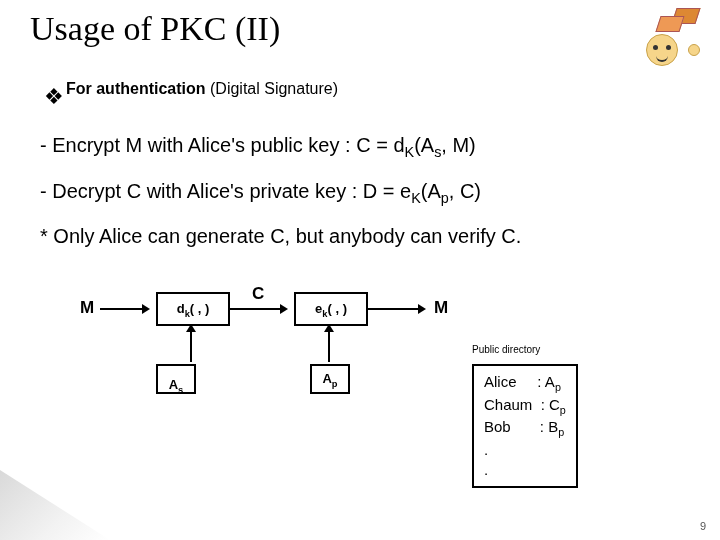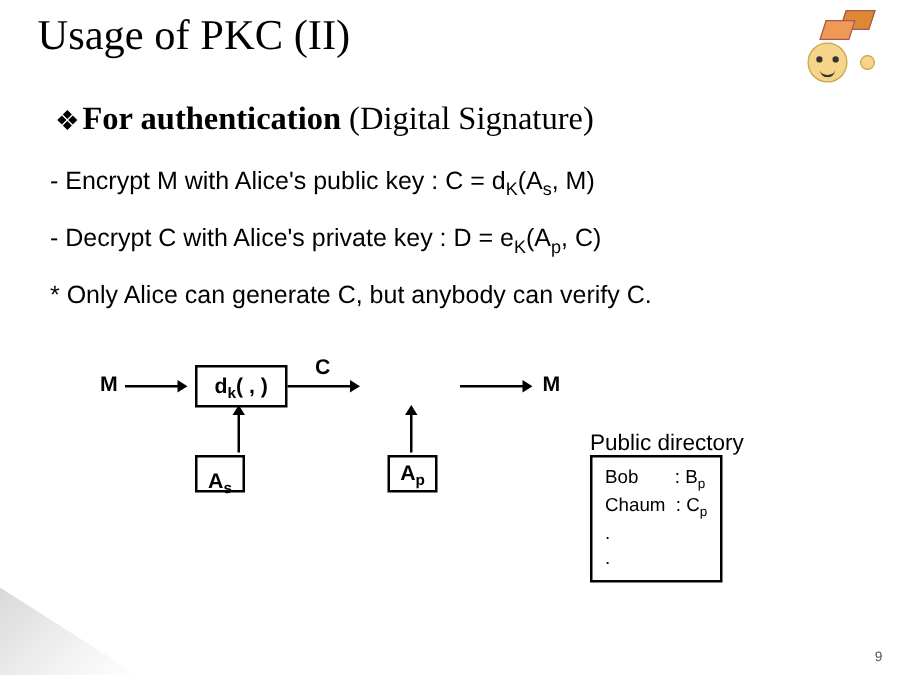--- a/index.html
+++ b/index.html
@@ -1,34 +1,34 @@
 <!DOCTYPE html>
 <html><head>
 <meta charset="utf-8">
 <style>
   html,body{margin:0;padding:0;width:720px;height:540px;background:#fff;font-family:Arial,Helvetica,sans-serif;color:#000;position:relative;overflow:hidden}
   .title{position:absolute;left:30px;top:10px;font-family:Georgia,'Times New Roman',serif;font-weight:normal;font-size:34px}
-  .subtitle{position:absolute;left:66px;top:80px;font-family:Liberation Serif, serif;font-size:26px}
+  .subtitle{position:absolute;left:66px;top:80px;font-family:Liberation Sans, sans-serif;font-size:16px}
   .subtitle .lead{font-weight:bold}
   .bullet-mark{position:absolute;left:44px;top:84px;font-family:Arial;font-size:22px}
   .line{position:absolute;left:40px;font-size:20px;font-family:Arial}
   .line1{top:134px}
   .line2{top:180px}
   .line3{top:225px}
   .sub{font-size:.72em;vertical-align:sub}
   .supcap{font-size:.72em;vertical-align:sub}
   
   .dia{position:absolute;left:80px;top:290px;width:460px;height:130px}
   .lbl{position:absolute;font-size:17px;font-weight:bold;font-family:Arial}
-  .box{position:absolute;border:2px solid #000;background:#fff;text-align:center;font-size:17px;font-weight:bold;line-height:30px;height:30px}
+  .box{position:absolute;border:2px solid #000;background:#fff;text-align:center;font-size:13px;font-weight:bold;line-height:30px;height:30px}
   .arrow{position:absolute;height:2px;background:#000}
   .arrow::after{content:"";position:absolute;right:-2px;top:-4px;border-left:8px solid #000;border-top:5px solid transparent;border-bottom:5px solid transparent}
   .varrow{position:absolute;width:2px;background:#000}
   .varrow::after{content:"";position:absolute;left:-4px;top:-2px;border-bottom:8px solid #000;border-left:5px solid transparent;border-right:5px solid transparent}
-  .dirlabel{position:absolute;font-size:18px;font-family:Arial}
+  .dirlabel{position:absolute;font-size:10px;font-family:Arial}
   .dirbox{position:absolute;border:2px solid #000;padding:6px 10px 6px 10px;font-size:15px;font-family:Arial;line-height:1.35}
   .dirrow{white-space:pre}
   .pagenum{position:absolute;right:14px;bottom:8px;font-size:11px;color:#555}
   
   .decor{position:absolute;right:18px;top:6px;width:78px;height:68px}
   .flag{position:absolute;width:22px;height:14px;background:#d83; transform:skewX(-18deg);border:1px solid #a55}
   .flag.f1{right:4px;top:2px}
   .flag.f2{right:20px;top:10px;background:#e95}
   .face{position:absolute;right:24px;top:28px;width:30px;height:30px;border-radius:50%;background:#f6d58a;border:1px solid #c9a24a}
   .eye{position:absolute;width:5px;height:5px;border-radius:50%;background:#333;top:10px}
@@ -73,36 +73,40 @@
   <div class="lbl" style="left:0px;top:8px">M</div>
   <div class="arrow" style="left:20px;top:18px;width:48px"></div>
 
   <div class="box" style="left:76px;top:2px;width:70px">
     <span>d</span><span class="sub">k</span><span>( , )</span>
   </div>
 
   <div class="arrow" style="left:150px;top:18px;width:56px"></div>
   <div class="lbl" style="left:172px;top:-6px">C</div>
 
+  <div class="box" style="left:214px;top:2px;width:70px">
+    <span>e</span><span class="sub">k</span><span>( , )</span>
+  </div>
 
   <div class="arrow" style="left:288px;top:18px;width:56px"></div>
   <div class="lbl" style="left:354px;top:8px">M</div>
 
   <div class="varrow" style="left:110px;top:36px;height:36px"></div>
   <div class="box" style="left:76px;top:74px;width:36px;height:26px;line-height:38px">
     <span>A</span><span class="sub">s</span>
   </div>
 
   <div class="varrow" style="left:248px;top:36px;height:36px"></div>
   <div class="box" style="left:230px;top:74px;width:36px;height:26px;line-height:26px">
     <span>A</span><span class="sub">p</span>
   </div>
 </div>
 
 <div class="dirlabel" style="left:472px;top:344px">Public directory</div>
 <div class="dirbox" style="left:472px;top:364px">
+  <div class="dirrow"><span>Alice     : A</span><span class="sub">p</span></div>
+  <div class="dirrow"><span>Chaum  : C</span><span class="sub">p</span></div>
   <div class="dirrow"><span>Bob       : B</span><span class="sub">p</span></div>
-  <div class="dirrow"><span>Chaum  : C</span><span class="sub">p</span></div>
   <div class="dirrow">.</div>
   <div class="dirrow">.</div>
 </div>
 
 <div class="pagenum">9</div>
 
 </body></html>

